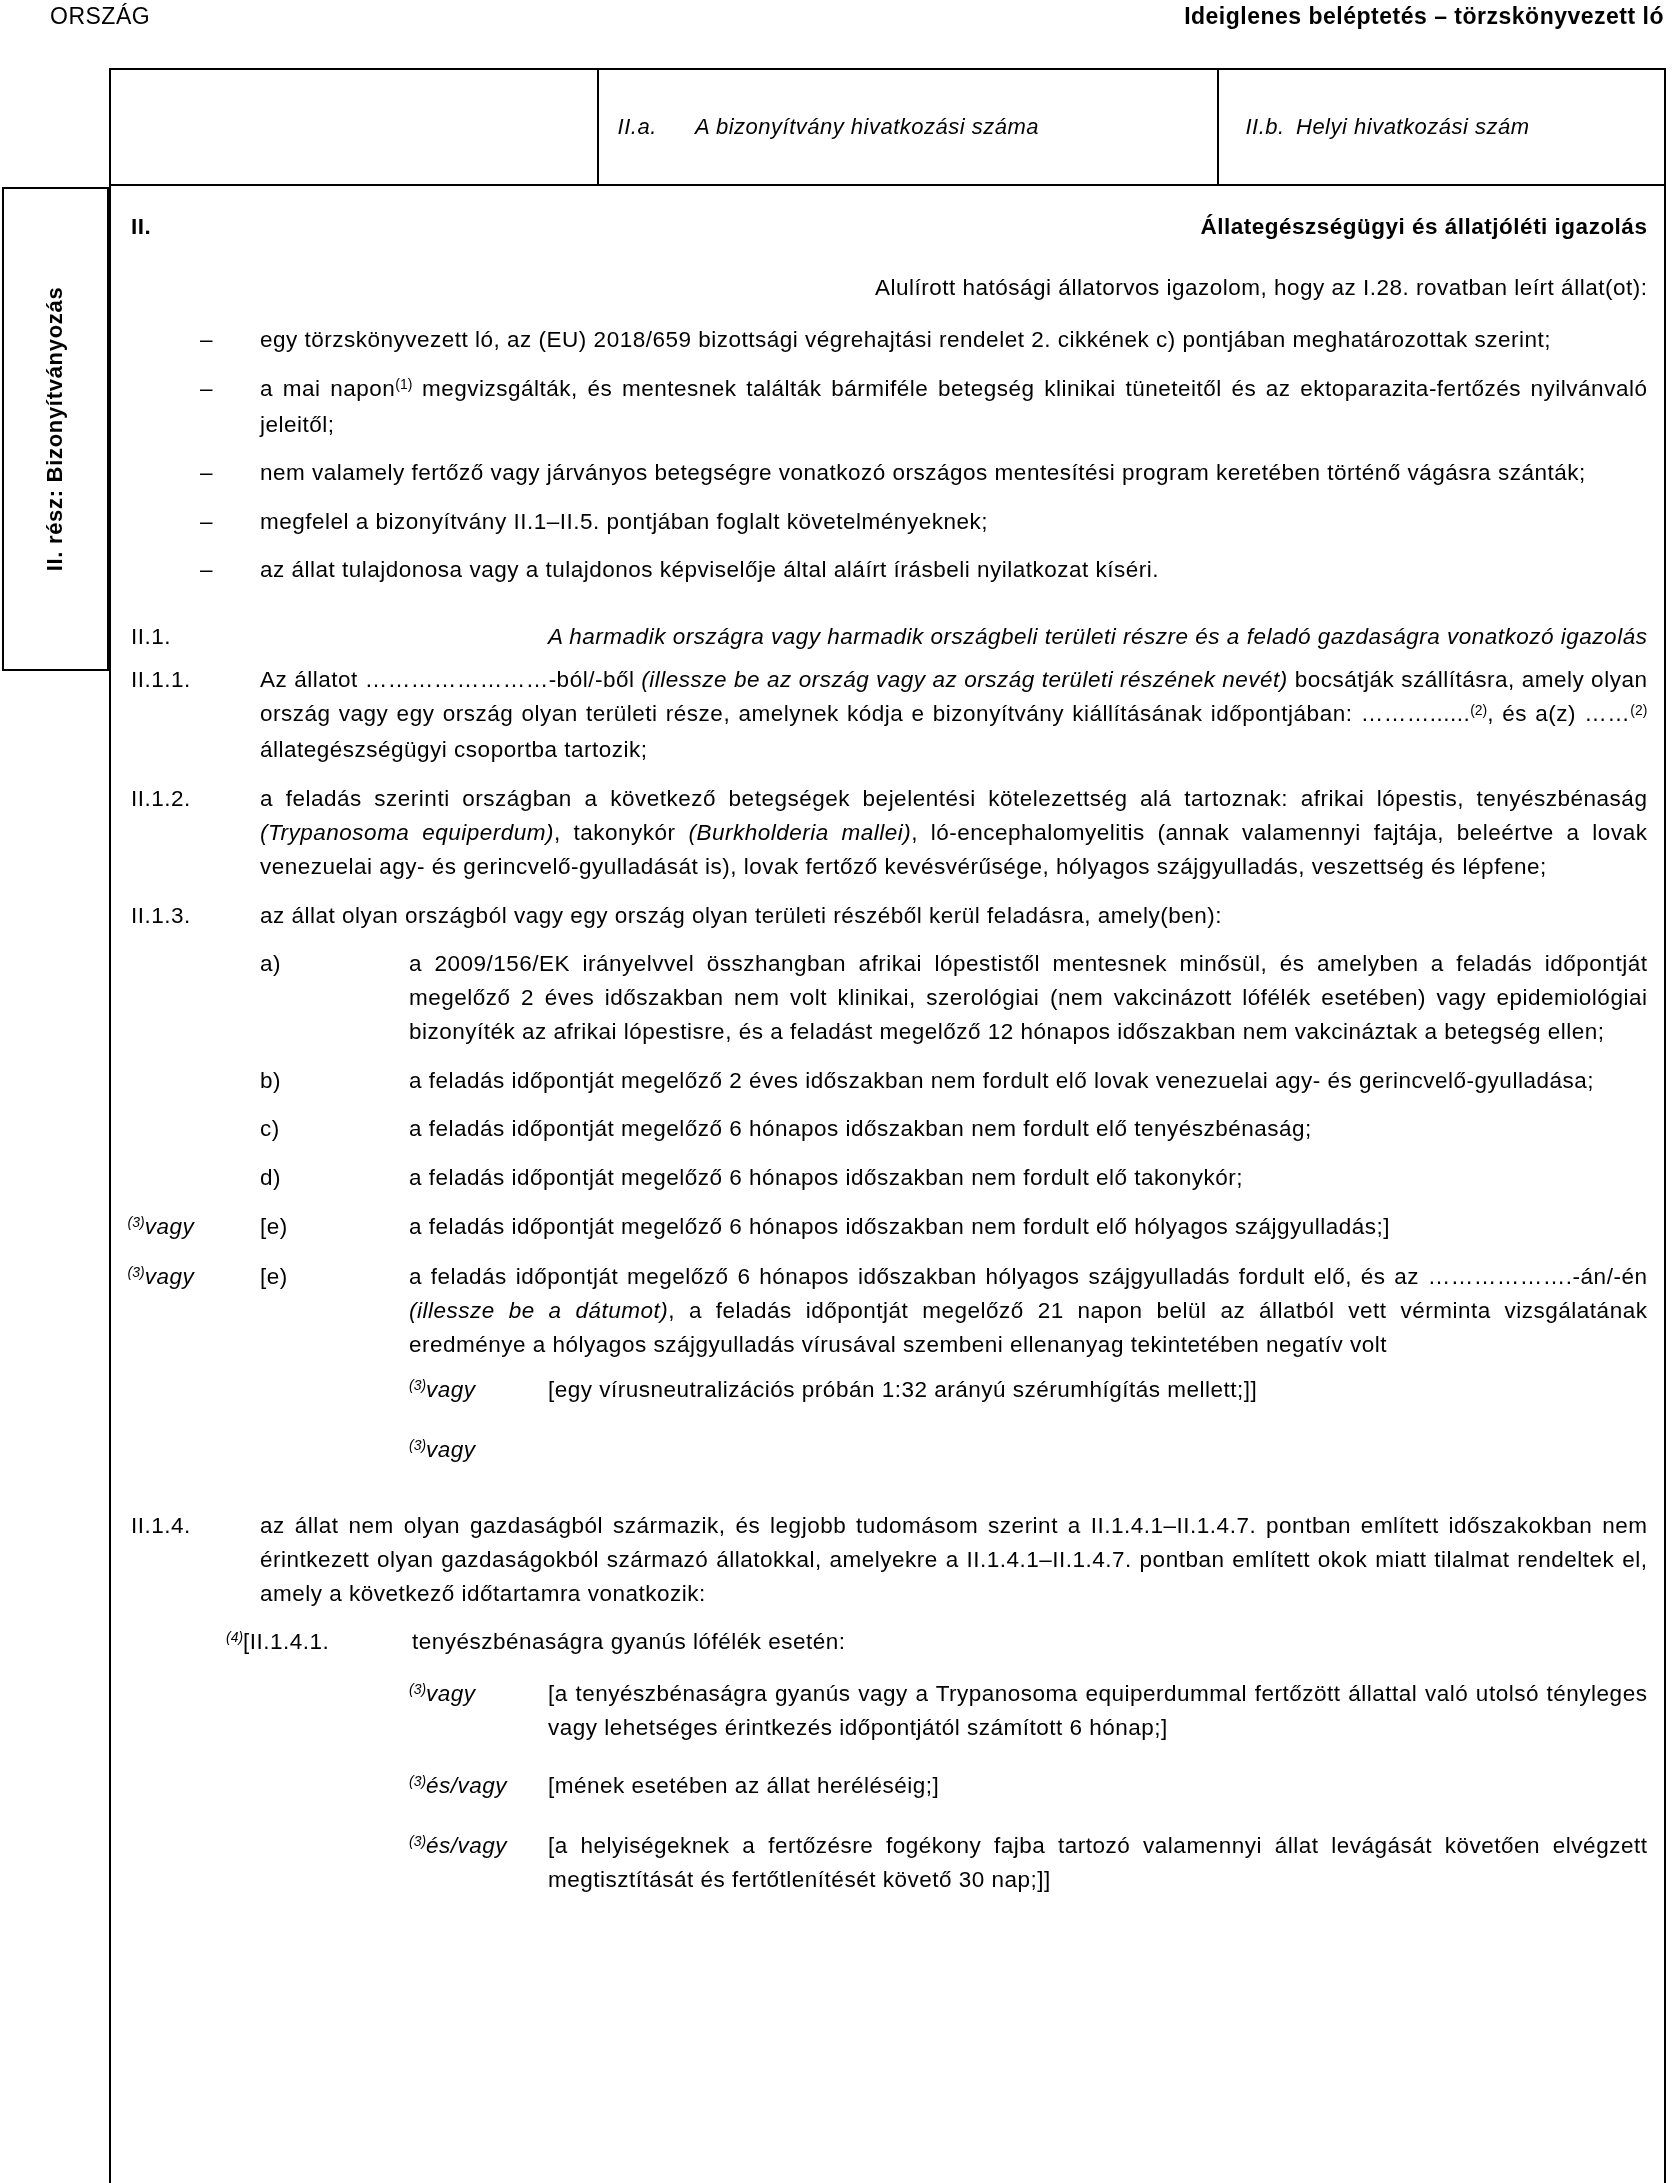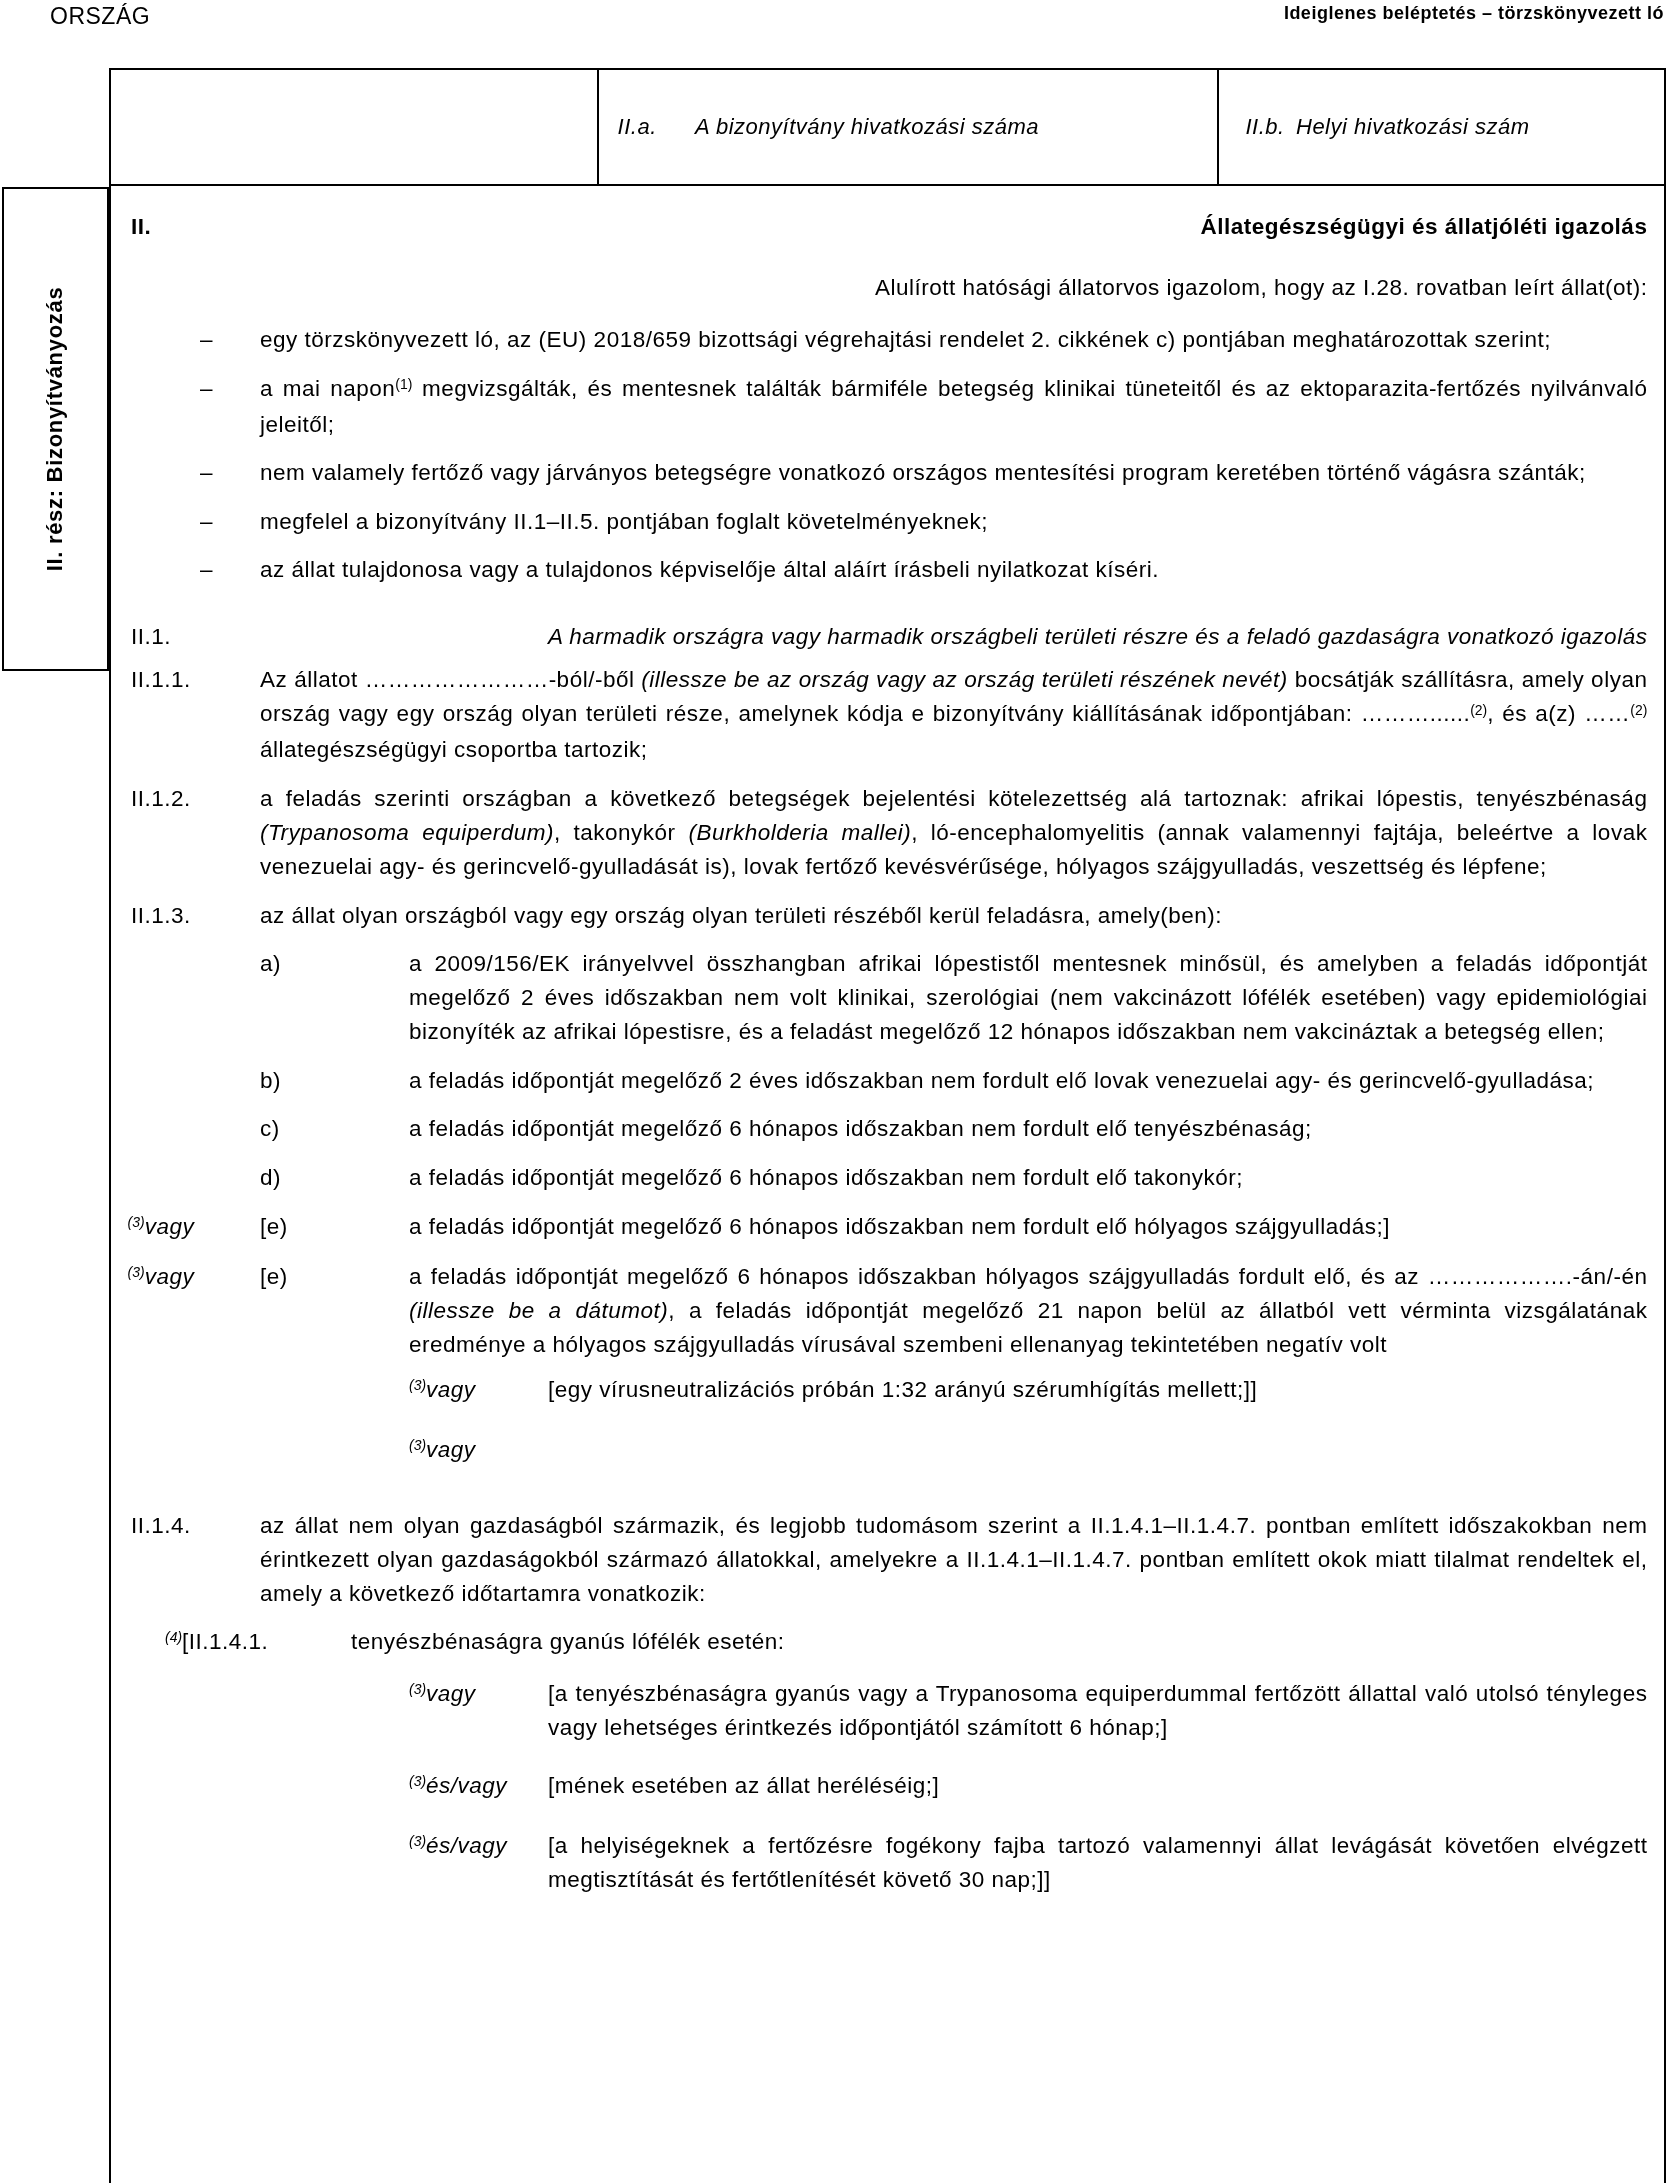--- a/index.html
+++ b/index.html
@@ -3,21 +3,21 @@
 <meta charset="utf-8">
 <style>
   html,body{margin:0;padding:0}
   body{
     width:1672px;height:2183px;position:relative;background:#fff;color:#000;
     font-family:"Liberation Sans",sans-serif;font-size:22.5px;letter-spacing:0.5px;
     overflow:hidden;
   }
   
   .hdr-left{position:absolute;left:50px;top:2.7px;font-weight:normal;font-size:23px}
-  .hdr-right{position:absolute;right:8px;top:2.7px;font-weight:bold;font-size:18px}
+  .hdr-right{position:absolute;right:8px;top:2.7px;font-weight:bold;font-size:23px}
   
   .ref-table{
     position:absolute;left:109px;top:68px;width:1557px;height:118px;
     box-sizing:border-box;border:2px solid #000;display:flex;font-style:italic;
   }
   .ref-cell{box-sizing:border-box;display:flex;align-items:center;font-size:22px}
   .rc1{width:486px}
   .rc2{width:622px;border-left:2px solid #000;border-right:2px solid #000}
   .rc3{flex:1}
   .rc-no{flex:0 0 96px;padding-left:18.6px;box-sizing:border-box}
@@ -40,21 +40,21 @@
   .num{flex:0 0 149px;padding-left:20px;box-sizing:border-box}
   .num.dashcol{padding-left:89px}
   .num.optcol{padding-left:16.6px}
   .lbl2{flex:0 0 149px;box-sizing:border-box}
   .lbl3{flex:0 0 139px;box-sizing:border-box}
   .txt{flex:1 1 auto;text-align:justify;padding-right:16.6px}
   .plain{text-align:right}
   .bold{font-weight:bold}
   .it{font-style:italic}
   .sp{font-size:62%;position:relative;top:-0.5em;letter-spacing:0}
-  .row141{display:flex;line-height:34px;padding-left:54px}
+  .row141{display:flex;line-height:34px;padding-left:115px}
   .lbl141{flex:0 0 186px;box-sizing:border-box}
   
   #b-heading{margin-bottom:26.5px}
   #b-intro{margin-bottom:18.6px}
   .mb{margin-bottom:14.6px}
   #b-ii1{margin-top:33px;margin-bottom:9px}
   #b-n1{margin-top:10.6px;margin-bottom:24px}
   #b-n2{margin-bottom:0}
   #b-ii14{margin-top:40px;margin-bottom:14px}
   #b-ii141{margin-bottom:16px}

